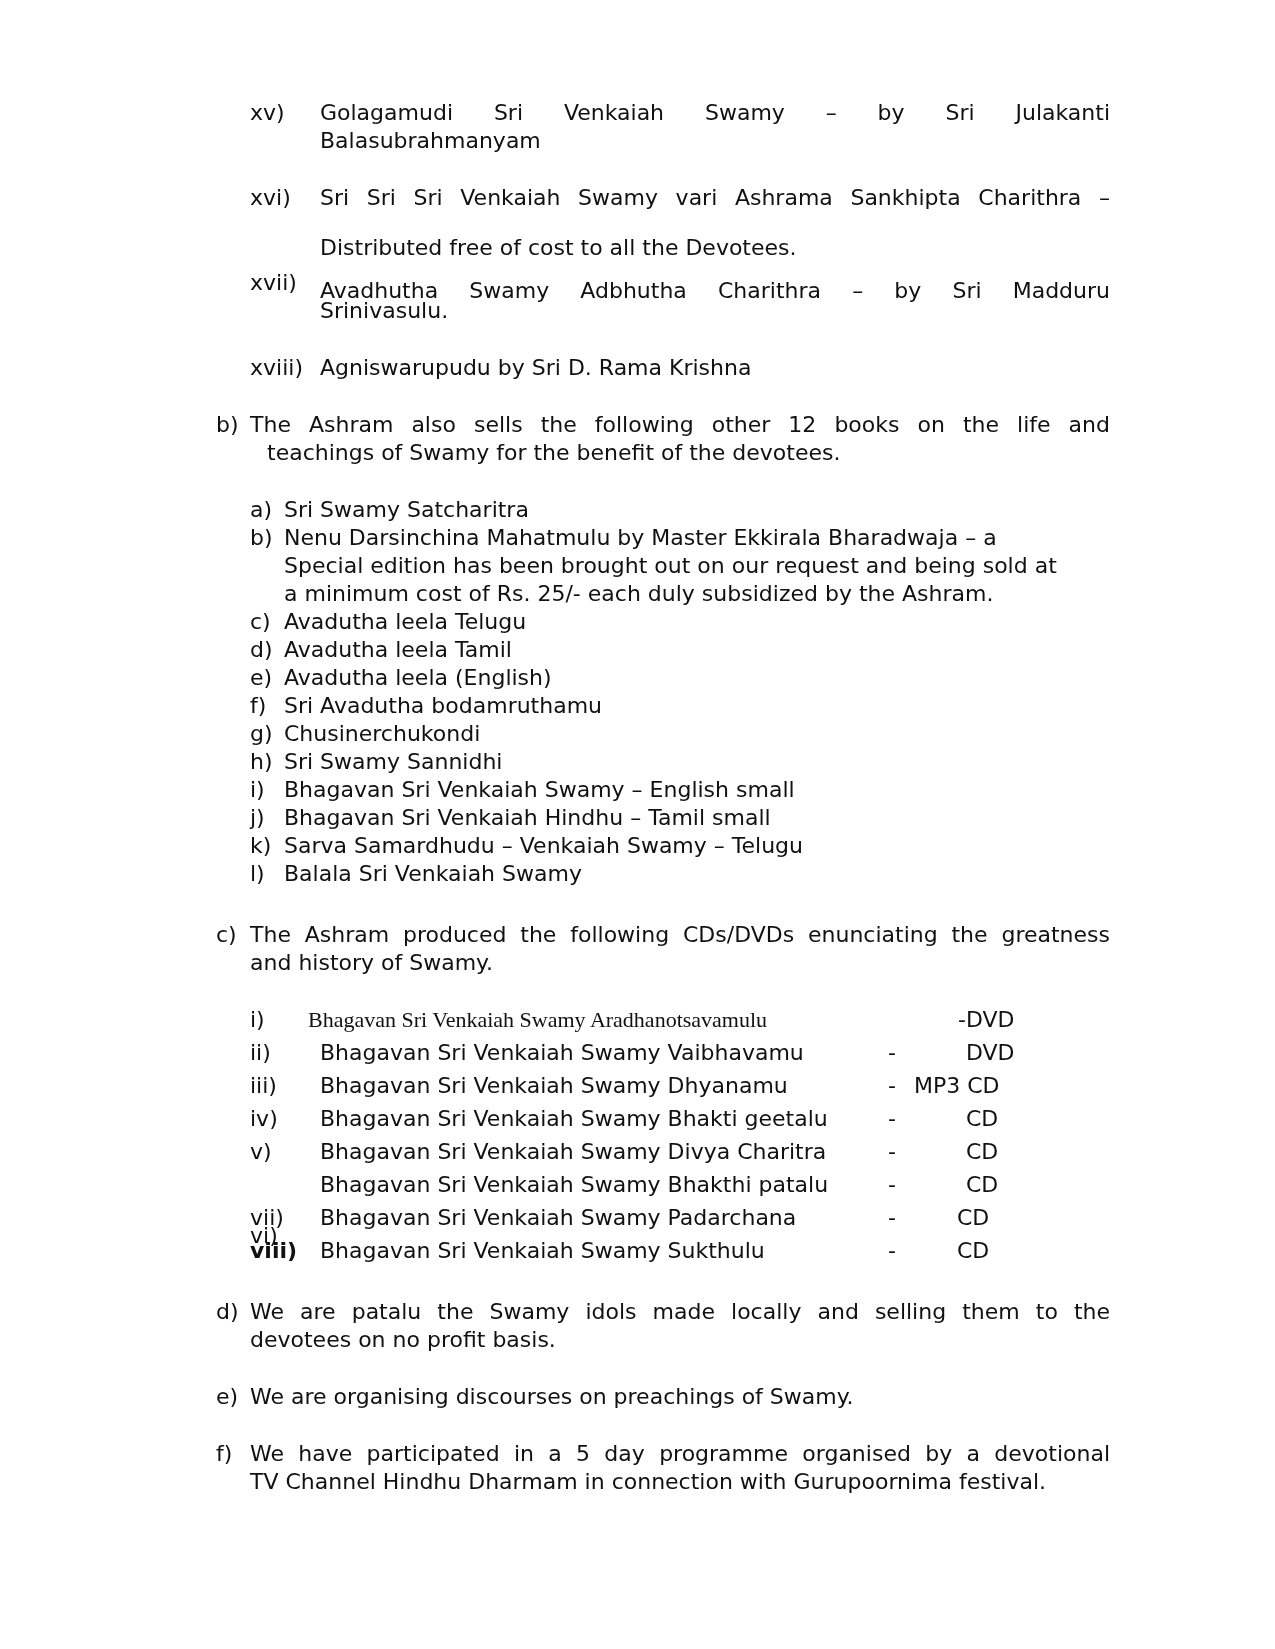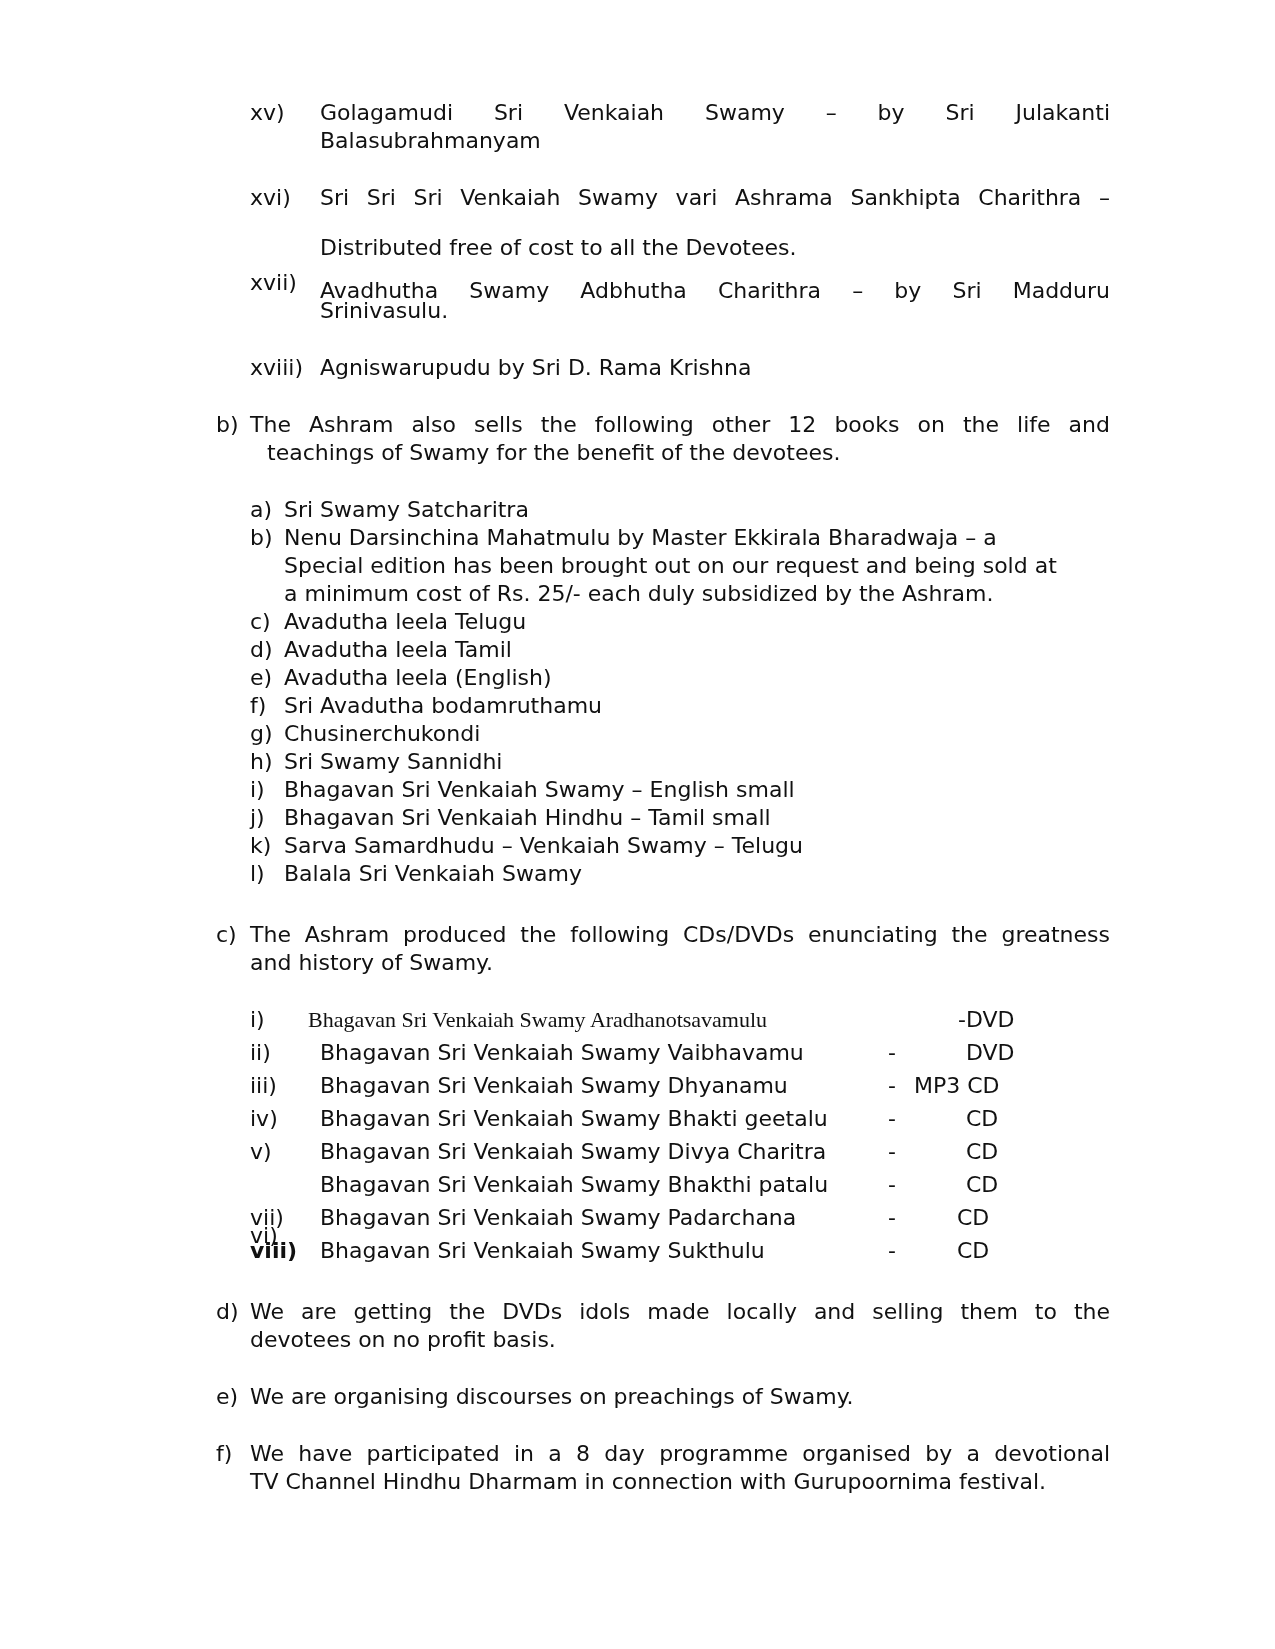--- a/index.html
+++ b/index.html
@@ -126,26 +126,26 @@
 
     <span class="label" style="left:250px; top:1237px;font-weight:bold;">viii)</span>
     <span class="left" style="left:320px; top:1237px;">Bhagavan Sri Venkaiah Swamy Sukthulu</span>
     <span class="left" style="left:888px; top:1237px;">-</span>
     <span class="left" style="left:957px; top:1237px;">CD</span>
   </div>
 </div>
 
 <div>
   <span class="label" style="left:216px; top:1298px;">d)</span>
-  <span class="just" style="left:250px; top:1298px; width:860px;">We are getting the DVDs idols made locally and selling them to the</span>
+  <span class="just" style="left:250px; top:1298px; width:860px;">We are patalu the Swamy idols made locally and selling them to the</span>
   <span class="left" style="left:250px; top:1326px;">devotees on no profit basis.</span>
 </div>
 
 <div>
   <span class="label" style="left:216px; top:1383px;">e)</span>
   <span class="left" style="left:250px; top:1383px;">We are organising discourses on preachings of Swamy.</span>
 </div>
 
 <div>
   <span class="label" style="left:216px; top:1440px;">f)</span>
-  <span class="just" style="left:250px; top:1440px; width:860px;">We have participated in a 8 day programme organised by a devotional</span>
+  <span class="just" style="left:250px; top:1440px; width:860px;">We have participated in a 5 day programme organised by a devotional</span>
   <span class="left" style="left:250px; top:1468px;">TV Channel Hindhu Dharmam in connection with Gurupoornima festival.</span>
 </div>
 
 </body></html>

